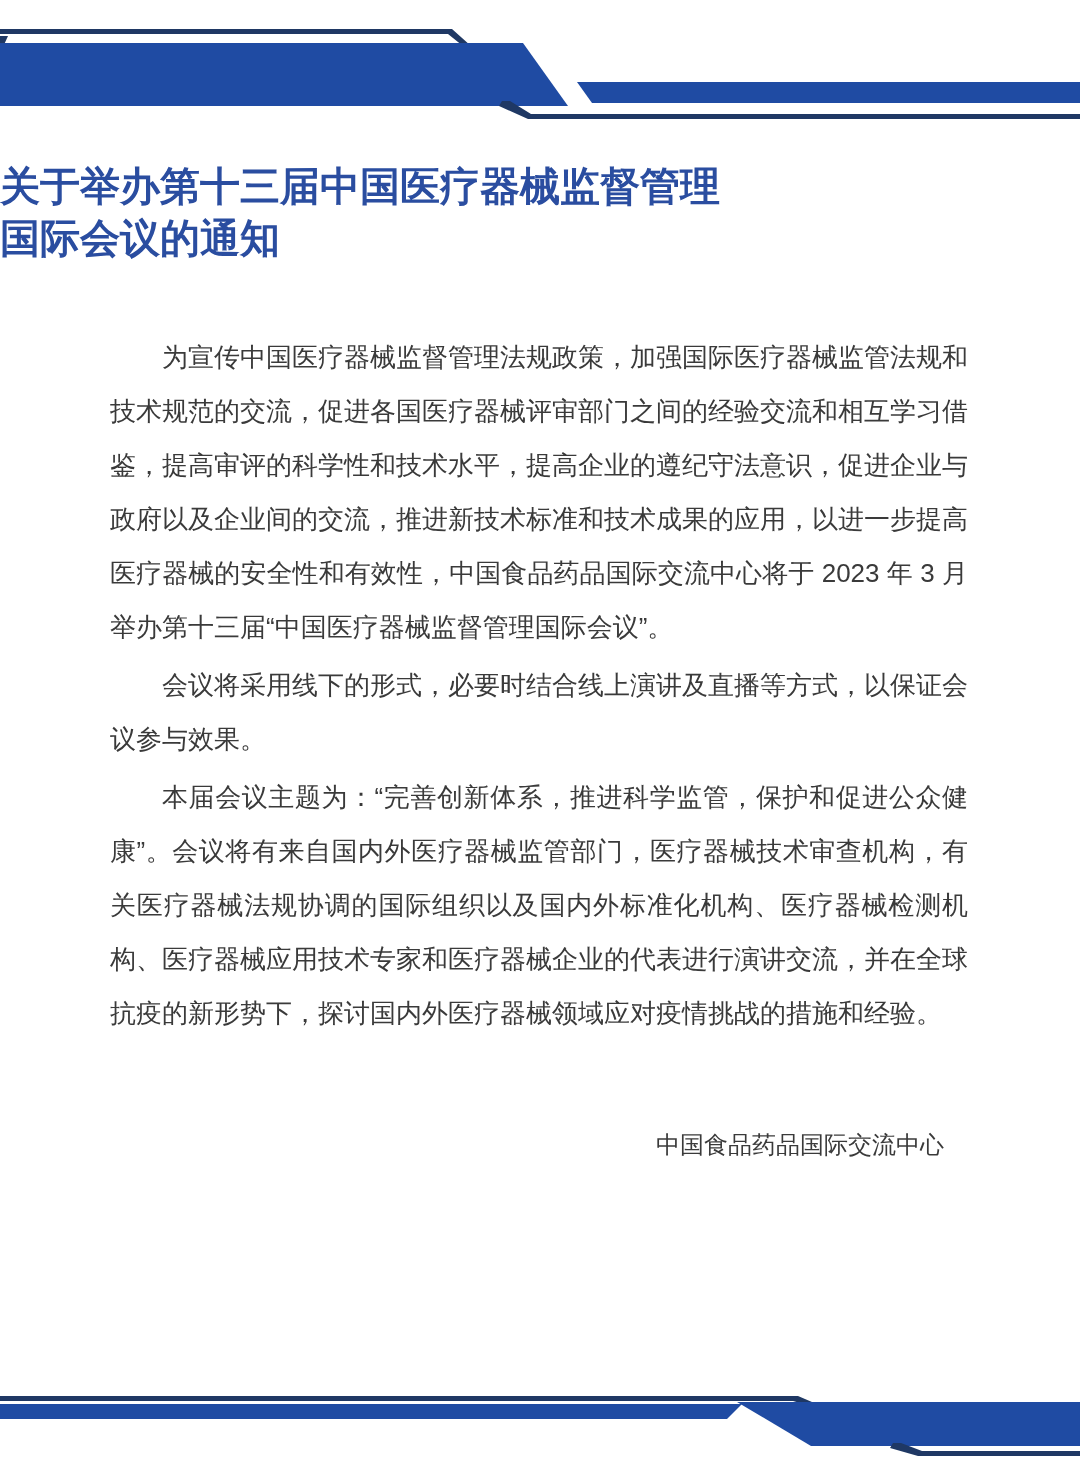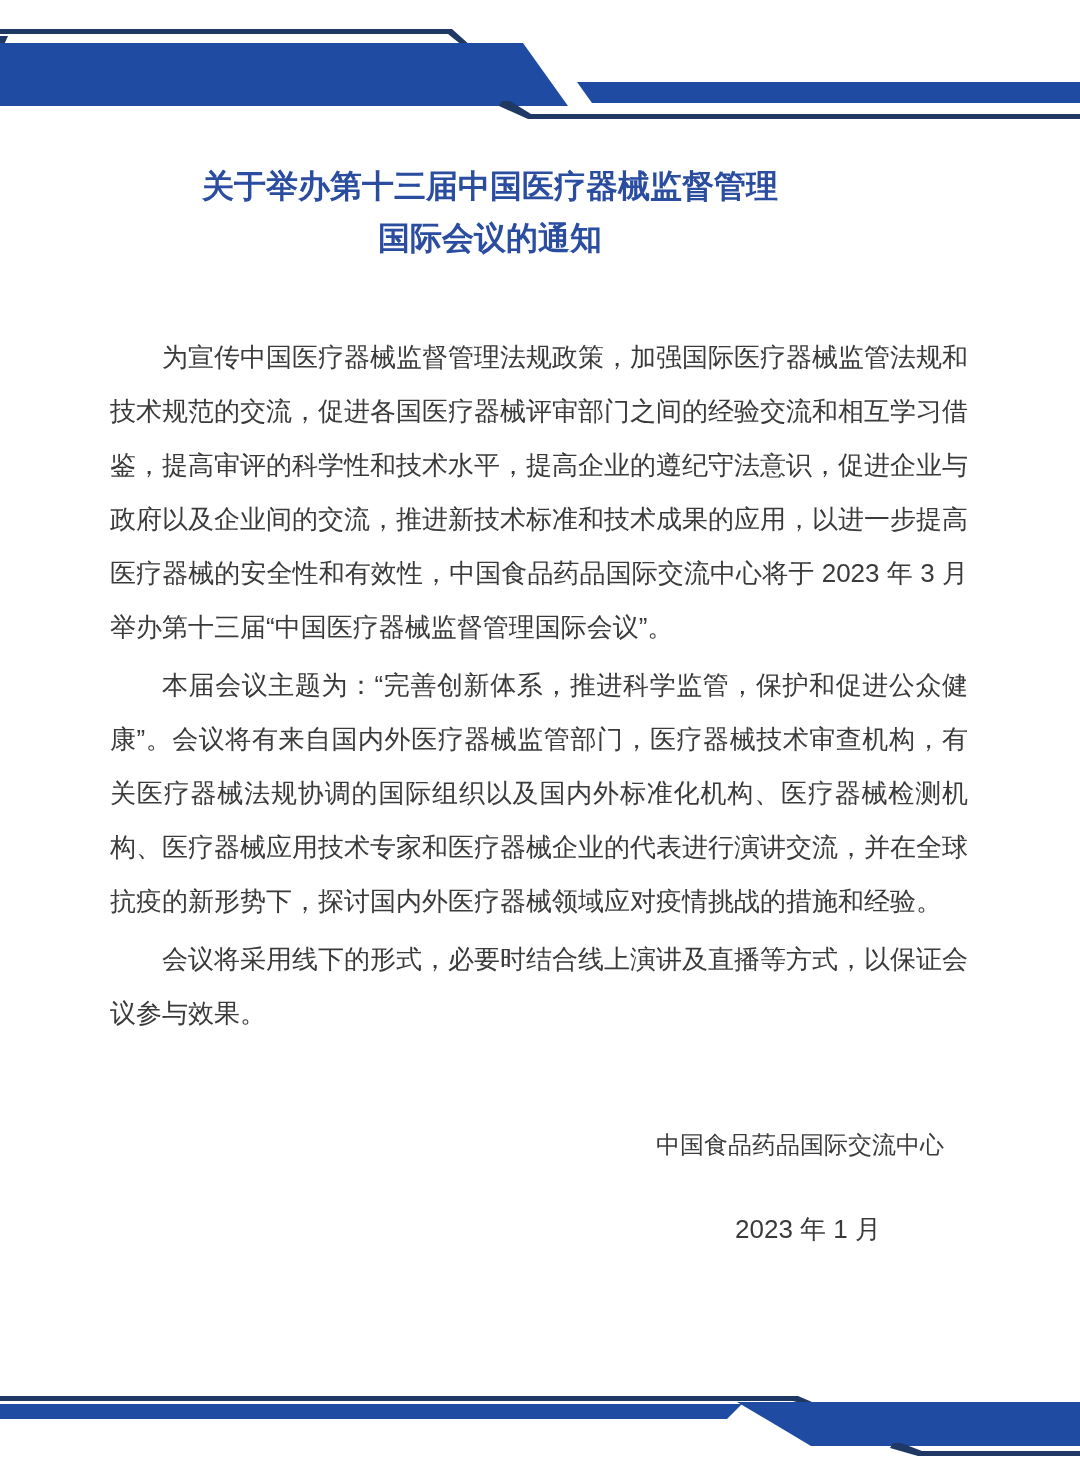--- a/index.html
+++ b/index.html
@@ -15,23 +15,22 @@
   .deco { position: absolute; left: 0; width: 1080px; display: block; }
   .deco-top { top: 0; height: 140px; }
   .deco-bottom { top: 1346px; height: 120px; }
   .fill-blue { fill: var(--banner-blue); }
   .fill-navy { fill: var(--banner-navy); }
   .doc-title {
     position: absolute;
     top: 160px;
     left: 0;
     width: 980px;
-    text-align: center;
     color: var(--title-blue);
-    font-size: 32px;
+    font-size: 40px;
     line-height: 52px;
     font-weight: bold;
     letter-spacing: 0px;
   }
   .body-text {
     position: absolute;
     top: 326px;
     left: 106px;
     width: 866px;
     color: var(--body-text);
@@ -72,26 +71,25 @@
     <polygon class="fill-navy" points="502,101 510,101 531,114 1080,114 1080,119 528,119 499,106"></polygon>
   </svg>
 
   <div class="doc-title">
     <div>关于举办第十三届中国医疗器械监督管理</div>
     <div>国际会议的通知</div>
   </div>
 
   <div class="body-text">
     <p>为宣传中国医疗器械监督管理法规政策，加强国际医疗器械监管法规和技术规范的交流，促进各国医疗器械评审部门之间的经验交流和相互学习借鉴，提高审评的科学性和技术水平，提高企业的遵纪守法意识，促进企业与政府以及企业间的交流，推进新技术标准和技术成果的应用，以进一步提高医疗器械的安全性和有效性，中国食品药品国际交流中心将于 2023 年 3 月举办第十三届“中国医疗器械监督管理国际会议”。</p>
+    <p>会议将采用线下的形式，必要时结合线上演讲及直播等方式，以保证会议参与效果。</p>
     <p>本届会议主题为：“完善创新体系，推进科学监管，保护和促进公众健康”。会议将有来自国内外医疗器械监管部门，医疗器械技术审查机构，有关医疗器械法规协调的国际组织以及国内外标准化机构、医疗器械检测机构、医疗器械应用技术专家和医疗器械企业的代表进行演讲交流，并在全球抗疫的新形势下，探讨国内外医疗器械领域应对疫情挑战的措施和经验。</p>
-    <p>会议将采用线下的形式，必要时结合线上演讲及直播等方式，以保证会议参与效果。</p>
   </div>
 
   <div class="sig-name">中国食品药品国际交流中心</div>
-  <div class="sig-date">2023 年 1 月</div>
 
   <svg class="deco deco-bottom" viewBox="0 0 1080 120" preserveAspectRatio="none" aria-hidden="true">
     <polygon class="fill-navy" points="0,50 798,50 826,62 818,62 793,55 0,55"></polygon>
     <polygon class="fill-blue" points="0,58 742,58 727,73 0,73"></polygon>
     <polygon class="fill-blue" points="737,56 1080,56 1080,100 811,100"></polygon>
     <polygon class="fill-navy" points="893,97 901,97 922,105 1080,105 1080,110 918,110 890,102"></polygon>
   </svg>
 
 </div>
 

